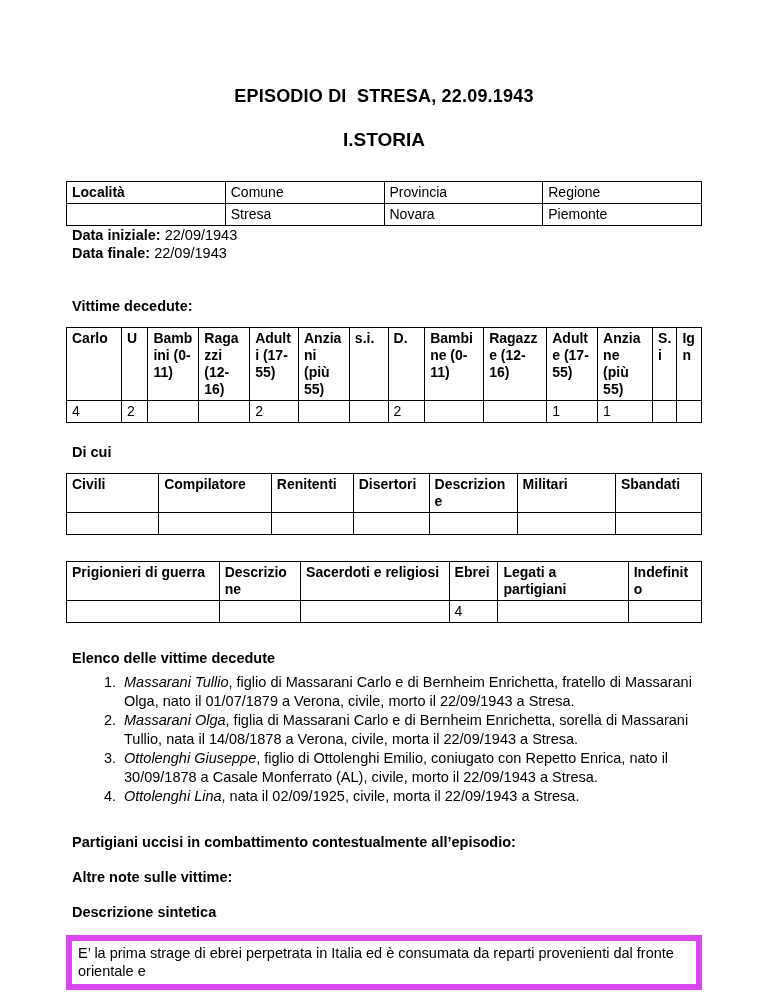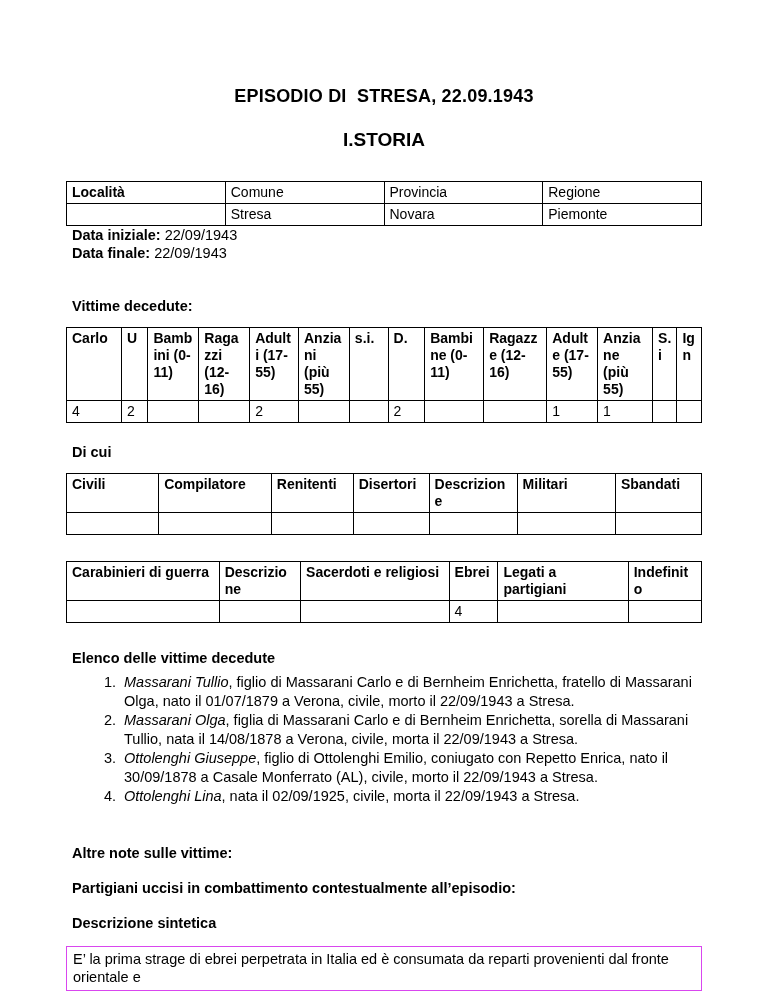--- a/index.html
+++ b/index.html
@@ -34,27 +34,27 @@
   .b { font-weight: bold; }
   .mt-loc { margin-bottom: 16px; }
   .dates { margin: 0 0 18px 0; line-height: 18px; }
   .h-line { font-weight: bold; margin: 0 0 12px 0; line-height: 18px; }
   .gap20 { height: 20px; }
   .gap26 { height: 26px; }
   .gap17 { height: 17px; }
   .empty-row td { height: 22px; }
   .data-row td { height: 22px; }
   ol.victims-list {
-    margin: 6px 0 38px 0;
+    margin: 6px 0 27px 0;
     padding-left: 54px;
     line-height: 19px;
   }
   ol.victims-list li { padding-left: 4px; margin: 0; }
   .desc-box {
-    border: 1px solid #d946ef;
+    border: 6px solid #d946ef;
     padding: 3px 6px 4px 6px;
     line-height: 18px;
     margin-top: 3px;
   }
 </style>
 </head>
 <body>
 
 <div class="page">
 
@@ -190,21 +190,21 @@
     <colgroup>
       <col style="width:150px">
         <col style="width:80px">
         <col style="width:146px">
         <col style="width:48px">
       <col style="width:128px">
         <col style="width:72px">
     </colgroup>
     <tbody>
         <tr>
-      <td class="b">Carabinieri di guerra</td>
+      <td class="b">Prigionieri di guerra</td>
       <td class="b">Descrizione</td>
       <td class="b">Sacerdoti e religiosi</td>
       <td class="b">Ebrei</td>
       <td class="b">Legati a partigiani</td>
       <td class="b">Indefinito</td>
     </tr>
     <tr class="empty-row">
       <td></td>
       <td></td>
       <td></td>
@@ -219,23 +219,23 @@
 
   <p class="h-line txt" style="margin-bottom:4px">Elenco delle vittime decedute</p>
 
   <ol class="victims-list">
     <li><i>Massarani Tullio</i><span>, figlio di Massarani Carlo e di Bernheim Enrichetta, fratello di Massarani Olga, nato il 01/07/1879 a Verona, civile, morto il 22/09/1943 a Stresa.</span></li>
     <li><i>Massarani Olga</i><span>, figlia di Massarani Carlo e di Bernheim Enrichetta, sorella di Massarani Tullio, nata il 14/08/1878 a Verona, civile, morta il 22/09/1943 a Stresa.</span></li>
     <li><i>Ottolenghi Giuseppe</i><span>, figlio di Ottolenghi Emilio, coniugato con Repetto Enrica, nato il 30/09/1878 a Casale Monferrato (AL), civile, morto il 22/09/1943 a Stresa.</span></li>
     <li><i>Ottolenghi Lina</i><span>, nata il 02/09/1925, civile, morta il 22/09/1943 a Stresa.</span></li>
   </ol>
 
+  <p class="h-line txt" style="margin-bottom:17px">Partigiani uccisi in combattimento contestualmente all’episodio:</p>
+
   <p class="h-line txt" style="margin-bottom:17px">Altre note sulle vittime:</p>
-
-  <p class="h-line txt" style="margin-bottom:17px">Partigiani uccisi in combattimento contestualmente all’episodio:</p>
 
   <p class="h-line txt" style="margin-bottom:14px">Descrizione sintetica</p>
 
   <div class="desc-box">
     <span>E’ la prima strage di ebrei perpetrata in Italia ed è consumata da reparti provenienti dal fronte orientale e</span>
   </div>
 
 </div>
 
 </body></html>

